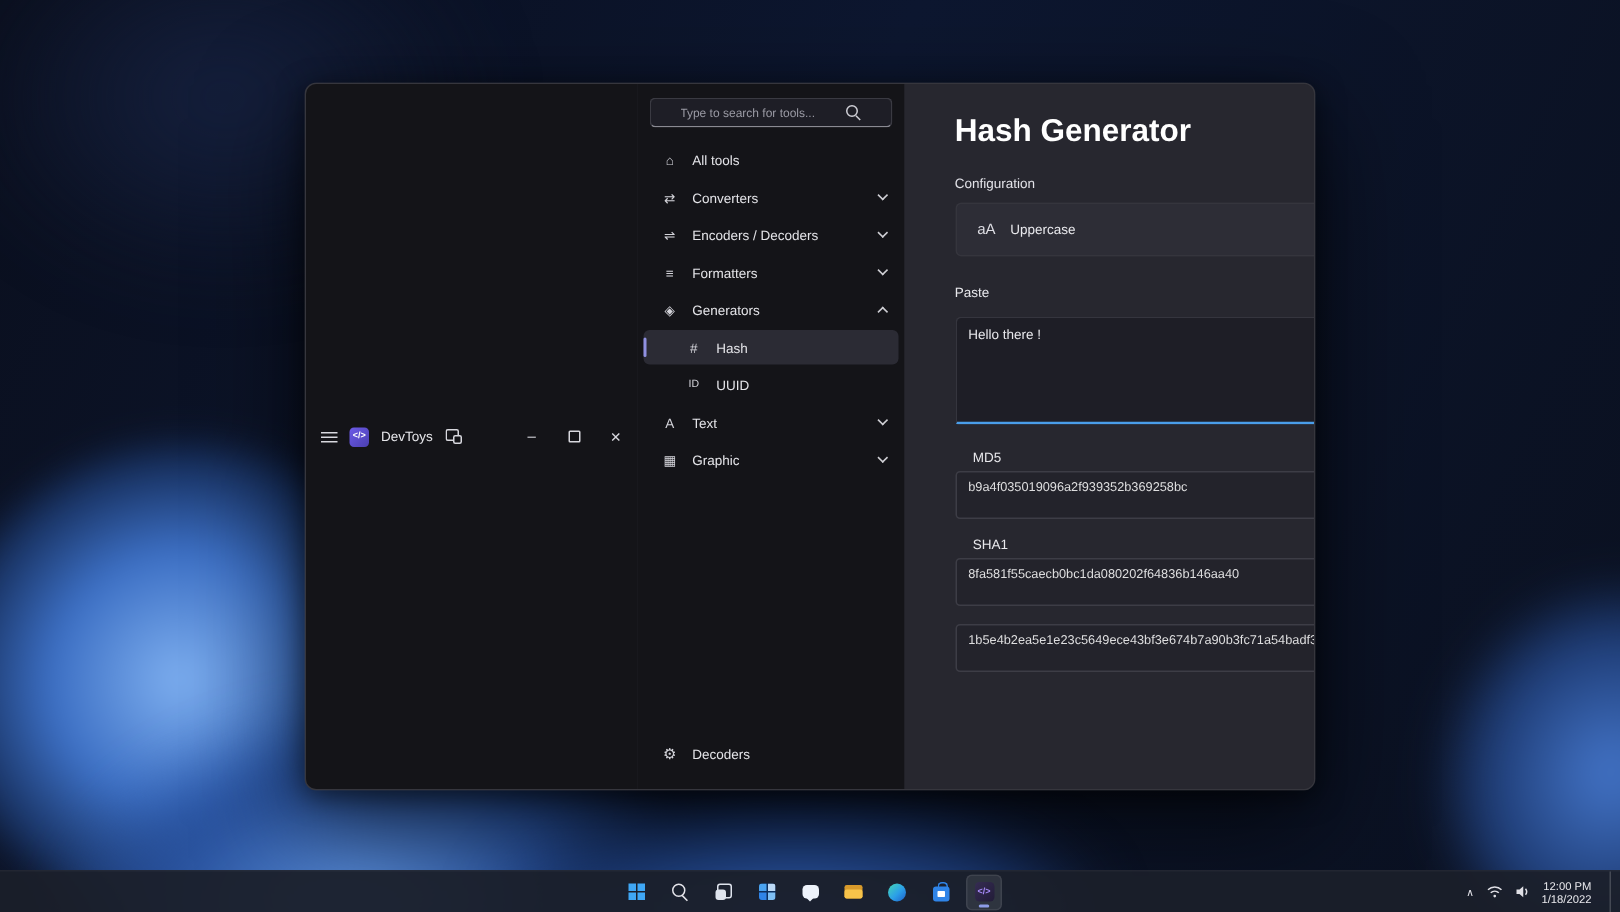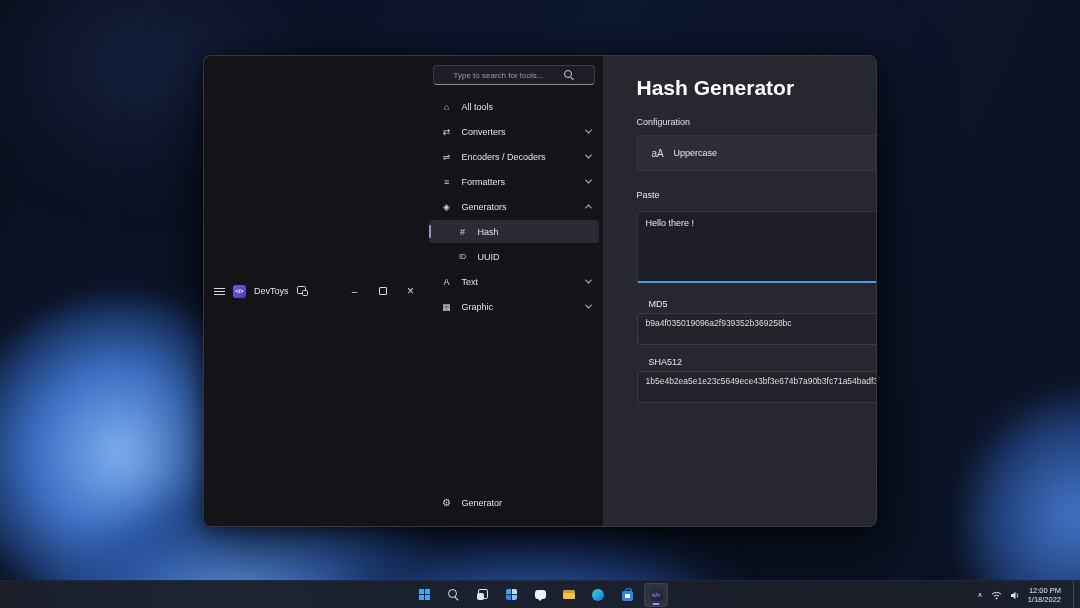--- a/index.html
+++ b/index.html
@@ -241,21 +241,21 @@
             <span class="nav-ico">▦</span>
             <span>Graphic</span>
             <span class="chev down"></span>
           </div>
         </nav>
 
         <div class="sidebar-spacer"></div>
 
         <div class="settings-item">
           <span class="nav-ico">⚙</span>
-          <span>Generator</span>
+          <span>Decoders</span>
         </div>
       </aside>
 
       <main class="content">
         <h1 class="page-title">Hash Generator</h1>
 
         <div class="section-label">Configuration</div>
 
         <div class="cfg-card">
           <span class="cfg-ico">aA</span>
@@ -297,24 +297,35 @@
             <div class="out-field">b9a4f035019096a2f939352b369258bc</div>
             <span class="copy-btn">
               <svg width="11" height="11" viewBox="0 0 11 11">
                 <rect x="3.5" y="0.5" width="7" height="7" rx="1" fill="none" stroke="#d8d8de"></rect>
                 <rect x="0.5" y="3.5" width="7" height="7" rx="1" fill="#35353e" stroke="#d8d8de"></rect>
               </svg>
             </span>
           </div>
         </div>
 
-
-
         <div class="out-block">
-          <div class="out-label">SHA512</div>
+          <div class="out-label">SHA1</div>
+          <div class="out-row">
+            <div class="out-field">8fa581f55caecb0bc1da080202f64836b146aa40</div>
+            <span class="copy-btn">
+              <svg width="11" height="11" viewBox="0 0 11 11">
+                <rect x="3.5" y="0.5" width="7" height="7" rx="1" fill="none" stroke="#d8d8de"></rect>
+                <rect x="0.5" y="3.5" width="7" height="7" rx="1" fill="#35353e" stroke="#d8d8de"></rect>
+              </svg>
+            </span>
+          </div>
+        </div>
+
+
+        <div class="out-block">
           <div class="out-row">
             <div class="out-field">1b5e4b2ea5e1e23c5649ece43bf3e674b7a90b3fc71a54badf3b7841ebe7e223da976f092f44adf04a2494199abfb6a</div>
             <span class="copy-btn">
               <svg width="11" height="11" viewBox="0 0 11 11">
                 <rect x="3.5" y="0.5" width="7" height="7" rx="1" fill="none" stroke="#d8d8de"></rect>
                 <rect x="0.5" y="3.5" width="7" height="7" rx="1" fill="#35353e" stroke="#d8d8de"></rect>
               </svg>
             </span>
           </div>
         </div>

